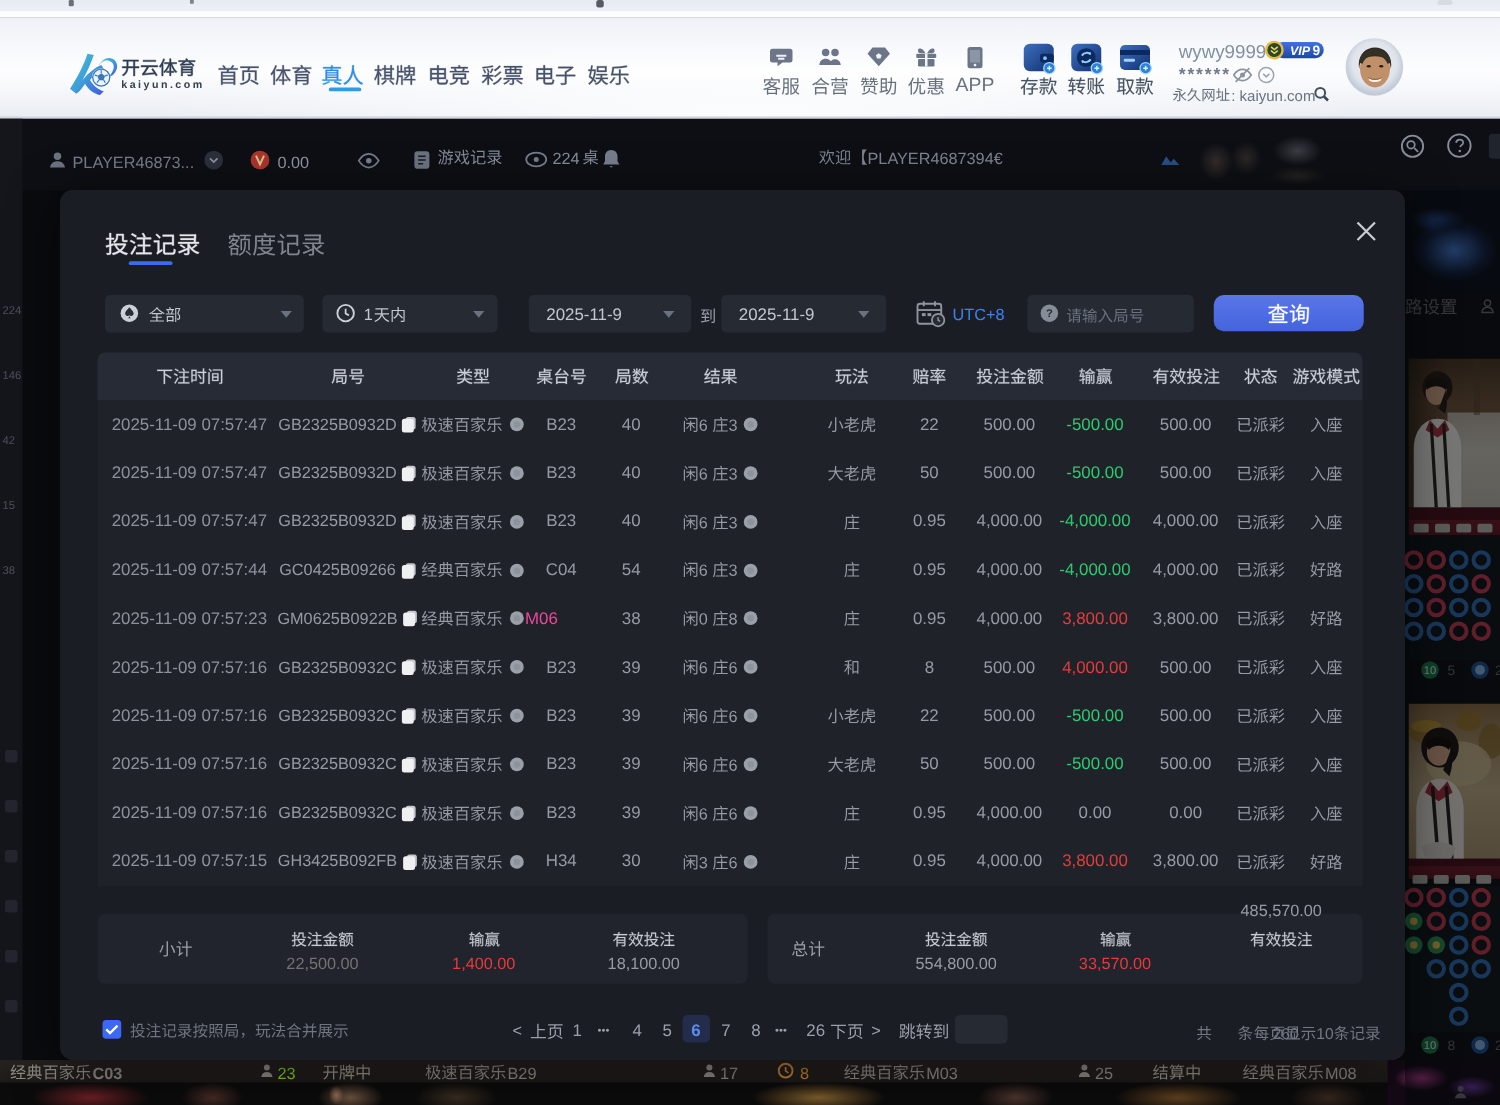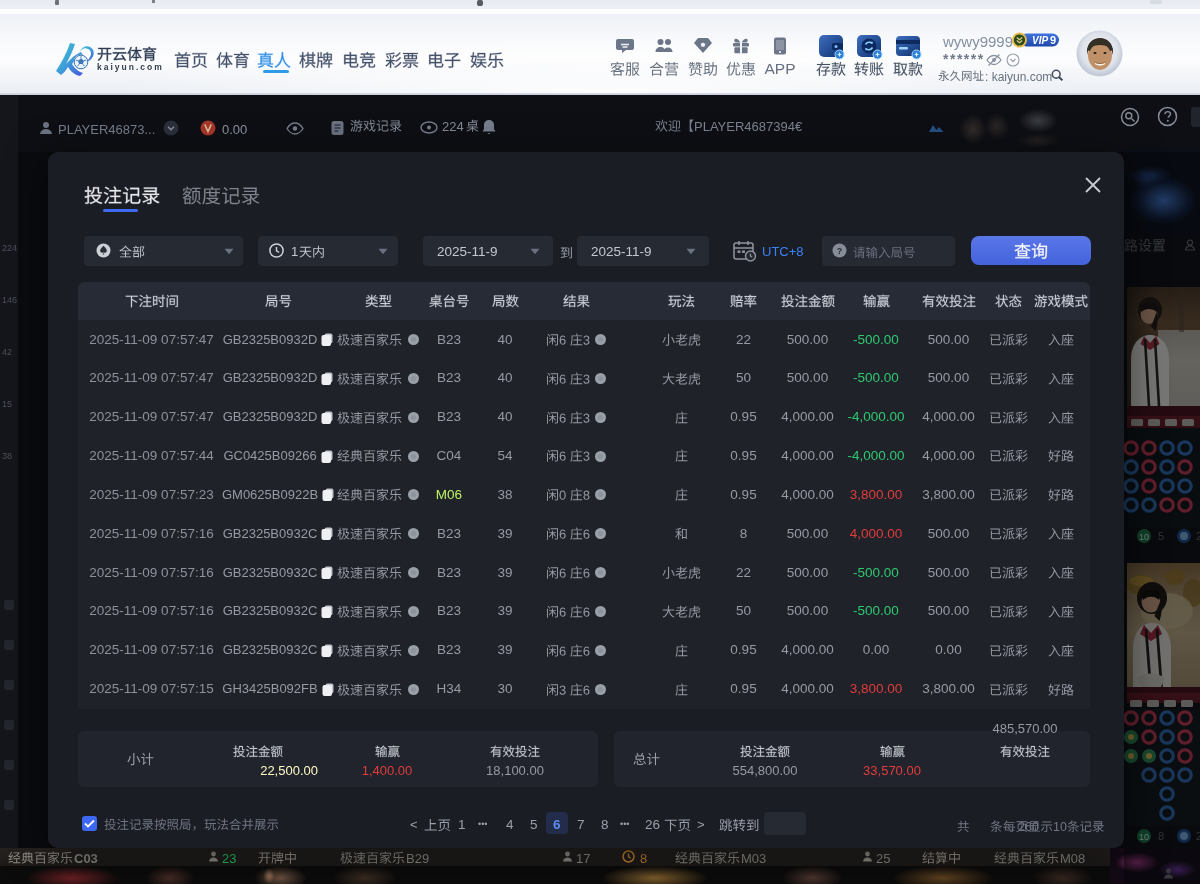--- a/index.html
+++ b/index.html
@@ -539,21 +539,21 @@
         <use href="#c48" x="3000"></use>
         <use href="#c16" x="4000"></use>
       </g>
     </svg>
   </div>
 <span style="position:absolute;top:851px;font-size:13px;color:#8f8c85;font-weight:400;line-height:15.3px;white-space:nowrap;left:1060px">M08</span>
 <svg style="position:absolute;left:208px;top:851px" width="11" height="11" viewBox="0 0 11 11">
     <circle cx="5.5" cy="3" r="2.4" fill="#8f8c85"></circle>
     <path d="M1 10.5c.4-2.6 2-4 4.5-4s4.1 1.4 4.5 4z" fill="#8f8c85"></path>
   </svg>
-<span style="position:absolute;top:851px;font-size:13px;color:#22c55e;font-weight:400;line-height:15.3px;white-space:nowrap;left:222px">23</span>
+<span style="position:absolute;top:851px;font-size:13px;color:#84cc16;font-weight:400;line-height:15.3px;white-space:nowrap;left:222px">23</span>
 <div style="position:absolute;left:258.0px;top:850.0px;line-height:0">
     <svg class="t" width="39.0" height="15.3" viewBox="0 0 39.0 15.3">
       <g fill="#9a948a" transform="translate(0,12.61) scale(0.01300)">
         <use href="#c0" x="0"></use>
         <use href="#c9" x="1000"></use>
         <use href="#c51" x="2000"></use>
       </g>
     </svg>
   </div>
 <svg style="position:absolute;left:562px;top:851px" width="11" height="11" viewBox="0 0 11 11">
@@ -1098,21 +1098,21 @@
         <use href="#c47" x="2000"></use>
         <use href="#c48" x="3000"></use>
         <use href="#c16" x="4000"></use>
       </g>
     </svg>
   </div>
 <svg style="position:absolute;left:408.0px;top:489.4px" width="11" height="11" viewBox="0 0 11 11">
     <circle cx="5.5" cy="5.5" r="5.5" fill="#9aa0a8"></circle>
     <circle cx="5.5" cy="5.5" r="2.6" fill="#8d939c"></circle>
   </svg>
-<span style="position:absolute;top:486.9px;font-size:13.5px;color:#bef264;font-weight:400;line-height:15.9px;white-space:nowrap;left:420px;width:58px;text-align:center">M06</span>
+<span style="position:absolute;top:486.9px;font-size:13.5px;color:#ec4899;font-weight:400;line-height:15.9px;white-space:nowrap;left:420px;width:58px;text-align:left">M06</span>
 <span style="position:absolute;top:486.9px;font-size:13.5px;color:#969aa4;font-weight:400;line-height:15.9px;white-space:nowrap;left:478px;width:54px;text-align:center">38</span>
 <div style="position:absolute;left:546.0px;top:487.2px;line-height:0">
     <svg class="t" width="44.1" height="15.3" viewBox="0 0 44.1 15.3">
       <g fill="#969aa4" transform="translate(0,12.61) scale(0.01300)">
         <use href="#c98" x="0"></use>
         <use href="#c95" x="1000"></use>
         <use href="#c101" x="1834"></use>
         <use href="#c113" x="2834"></use>
       </g>
     </svg>
@@ -1499,21 +1499,21 @@
 <div style="position:absolute;left:233.0px;top:743.6px;line-height:0">
     <svg class="t" width="50.0" height="14.8" viewBox="0 0 50.0 14.8">
       <g fill="#c6cad2" stroke="#c6cad2" stroke-width="14" transform="translate(0,12.12) scale(0.01250)">
         <use href="#c54" x="0"></use>
         <use href="#c55" x="1000"></use>
         <use href="#c82" x="2000"></use>
         <use href="#c56" x="3000"></use>
       </g>
     </svg>
   </div>
-<span style="position:absolute;top:763px;font-size:13px;color:#fef9c3;font-weight:400;line-height:15.3px;white-space:nowrap;left:198px;width:120px;text-align:right">22,500.00</span>
+<span style="position:absolute;top:763px;font-size:13px;color:#737373;font-weight:400;line-height:15.3px;white-space:nowrap;left:198px;width:120px;text-align:center">22,500.00</span>
 <div style="position:absolute;left:374.5px;top:743.6px;line-height:0">
     <svg class="t" width="25.0" height="14.8" viewBox="0 0 25.0 14.8">
       <g fill="#c6cad2" stroke="#c6cad2" stroke-width="14" transform="translate(0,12.12) scale(0.01250)">
         <use href="#c64" x="0"></use>
         <use href="#c83" x="1000"></use>
       </g>
     </svg>
   </div>
 <span style="position:absolute;top:763px;font-size:13px;color:#e23c3c;font-weight:400;line-height:15.3px;white-space:nowrap;left:327px;width:120px;text-align:center">1,400.00</span>
 <div style="position:absolute;left:490.0px;top:743.6px;line-height:0">

